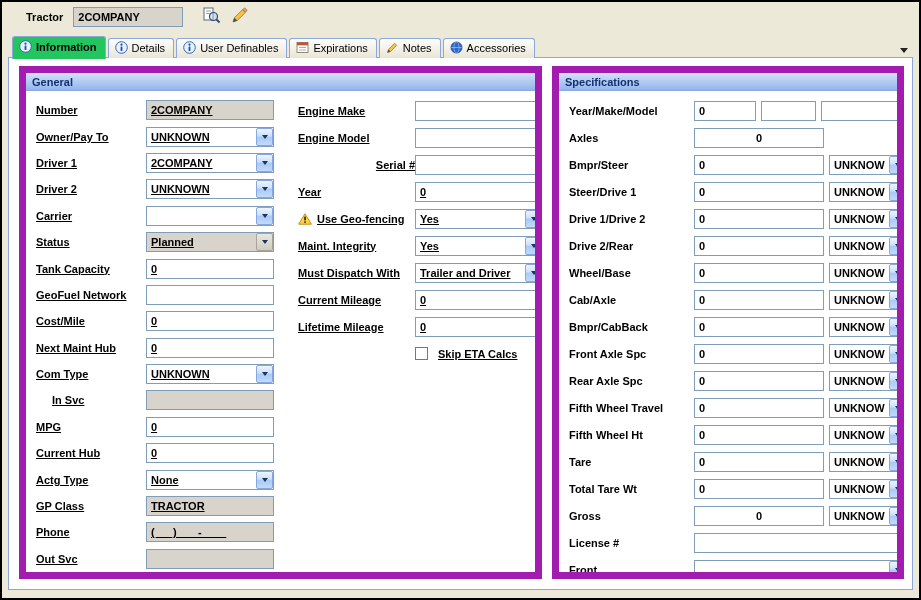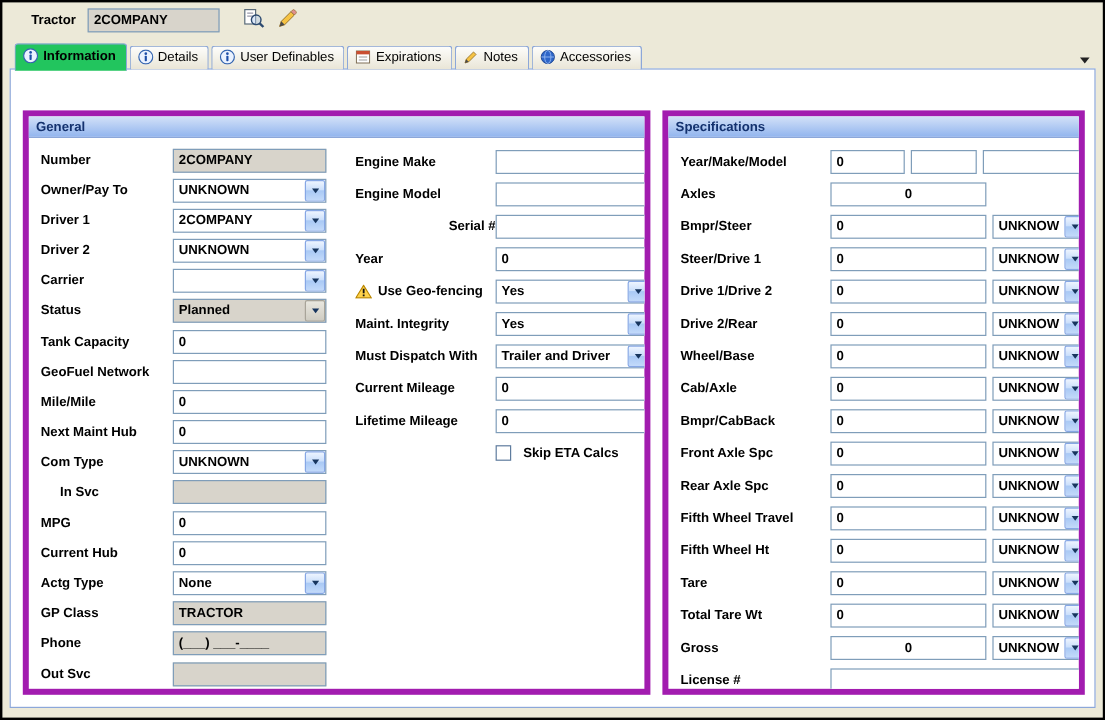--- a/index.html
+++ b/index.html
@@ -21,28 +21,28 @@
          border:1px solid #8ca7d9; border-bottom:none; border-radius:3px 3px 0 0;
          background:linear-gradient(#fdfdfb,#e9e5d6); cursor:pointer; white-space:nowrap; }
   .tab.sel { height:23px; background:#22c55e; font-weight:bold; margin-bottom:-1px; z-index:4; padding-bottom:3px; }
   .ticon { width:13px; height:13px; display:inline-flex; }
   .tab-overflow { position:absolute; right:6px; bottom:6px; width:14px; height:12px; display:flex; align-items:center; justify-content:center; cursor:pointer; }
   .tab-overflow::after { content:""; width:0; height:0; border-left:4px solid transparent; border-right:4px solid transparent; border-top:5px solid #222; }
 
   
   .content { position:absolute; left:6px; right:6px; top:55px; bottom:8px; background:#fff; border:1px solid #8ca7d9; z-index:2; }
 
-  .groupbox { position:absolute; top:8px; bottom:10px; border:5px solid #a21caf; background:#fff;margin-top:26px; }
+  .groupbox { position:absolute; top:8px; bottom:10px; border:7px solid #a21caf; background:#fff; }
   .gb-general { left:10px; width:523px; }
   .gb-specs { left:543px; right:8px; }
   .ghead { height:18px; background:linear-gradient(#d3e1f8,#92b5ee); border-bottom:1px solid #8ca7d9;
            display:flex; align-items:center; padding-left:6px; font-weight:bold; color:#13316e; }
   .gbody { position:absolute; left:0; right:0; top:19px; bottom:0; padding-top:5px; overflow:hidden; }
 
-  .gen-body { display:flex; }
+  .gen-body { display:flex;text-decoration:underline; }
   .col { display:flex; flex-direction:column; }
   .col.left { margin-left:10px; }
   .col.mid { margin-left:24px; }
   .spec-col { margin-left:10px; display:flex; flex-direction:column; }
 
   .row { display:flex; align-items:center; height:27px; }
   .flabel { font-weight:bold; color:#000; display:flex; align-items:center; gap:3px; flex:none; }
   .controls { display:flex; align-items:center; gap:5px; }
 
   .tin { height:20px; border:1px solid #7f9db9; background:#fff; font:bold 11px "Liberation Sans",sans-serif;
@@ -243,21 +243,21 @@
             <div class="row">
               <span class="flabel" style="width: 110px;">
                 <span class="ltext">GeoFuel Network</span>
               </span>
               <span class="controls">
                 <input class="tin" style="width: 128px;">
               </span>
             </div>
             <div class="row">
               <span class="flabel" style="width: 110px;">
-                <span class="ltext">Mile/Mile</span>
+                <span class="ltext">Cost/Mile</span>
               </span>
               <span class="controls">
                 <input class="tin" value="0" style="width: 128px;">
               </span>
             </div>
             <div class="row">
               <span class="flabel" style="width: 110px;">
                 <span class="ltext">Next Maint Hub</span>
               </span>
               <span class="controls">
@@ -666,21 +666,21 @@
             <div class="row">
               <span class="flabel" style="width: 125px;">
                 <span class="ltext">License #</span>
               </span>
               <span class="controls">
                 <input class="tin" style="width: 213px;">
               </span>
             </div>
             <div class="row">
               <span class="flabel" style="width: 125px;">
-                <span class="ltext">Base</span>
+                <span class="ltext">Front</span>
               </span>
               <span class="controls">
                 <div class="combo" style="width: 213px;">
                   <span class="cval"></span>
                   <span class="cbtn">
                     <span class="arr"></span>
                   </span>
                 </div>
               </span>
             </div>

